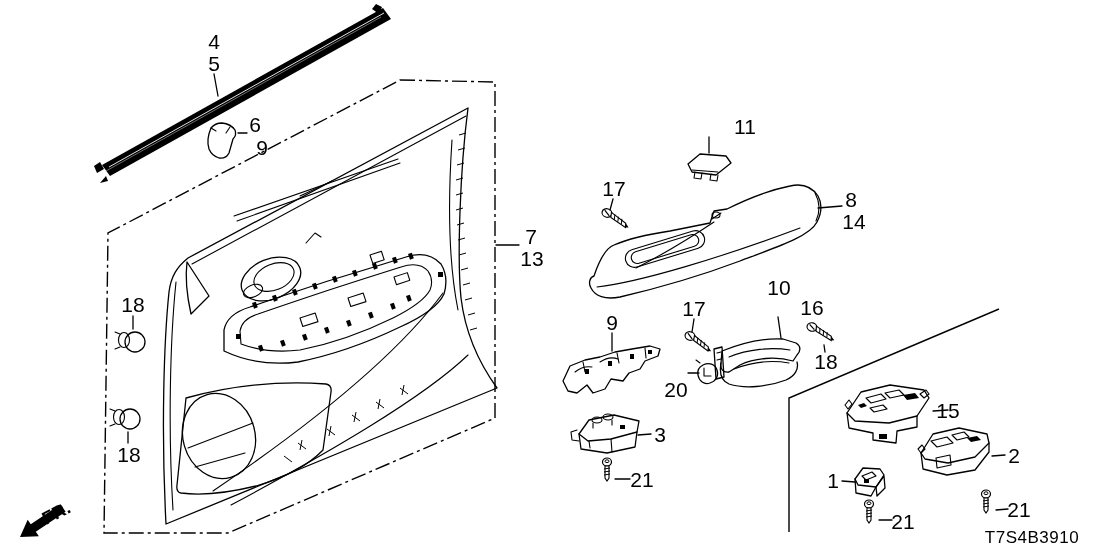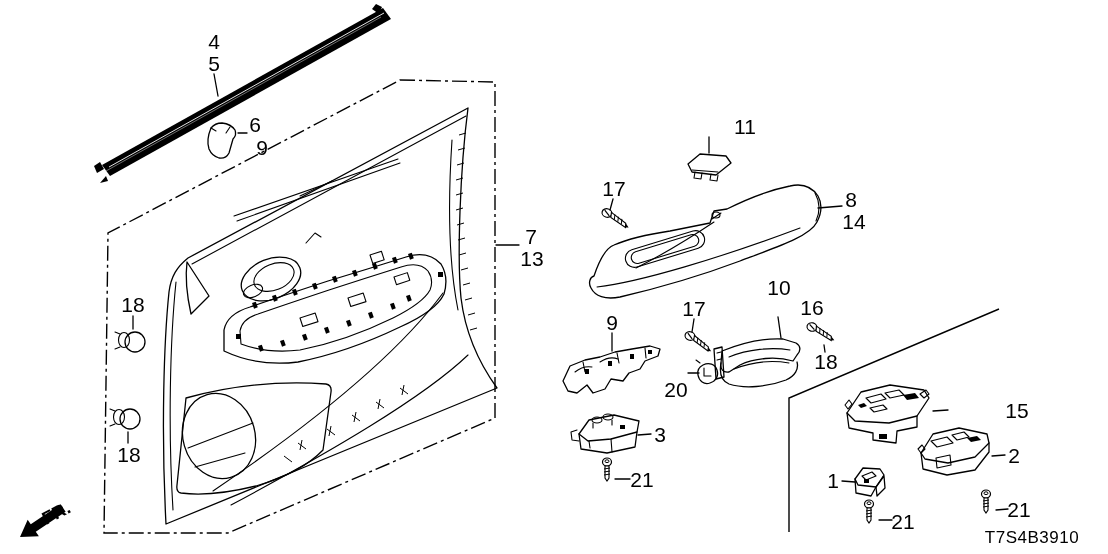--- a/index.html
+++ b/index.html
@@ -265,21 +265,21 @@
       <div class="callout" style="left: 851px; top: 199px;">8</div>
       <div class="callout" style="left: 854px; top: 221px;">14</div>
       <div class="callout" style="left: 779px; top: 287px;">10</div>
       <div class="callout" style="left: 812px; top: 307px;">16</div>
       <div class="callout" style="left: 694px; top: 308px;">17</div>
       <div class="callout" style="left: 612px; top: 322px;">9</div>
       <div class="callout" style="left: 676px; top: 373px; margin-top: 16px;">20</div>
       <div class="callout" style="left: 826px; top: 361px;">18</div>
       <div class="callout" style="left: 660px; top: 434px;">3</div>
       <div class="callout" style="left: 642px; top: 479px;">21</div>
-      <div class="callout" style="left: 1017px; top: 410px;">15</div>
+      <div class="callout" style="left: 948px; top: 410px;">15</div>
       <div class="callout" style="left: 1014px; top: 455px;">2</div>
       <div class="callout" style="left: 833px; top: 480px;">1</div>
       <div class="callout" style="left: 903px; top: 521px;">21</div>
       <div class="callout" style="left: 1019px; top: 509px;">21</div>
     </div>
 
 <div class="code-label" style="left:1032px;top:537px;">T7S4B3910</div>
 
 </div>
 

